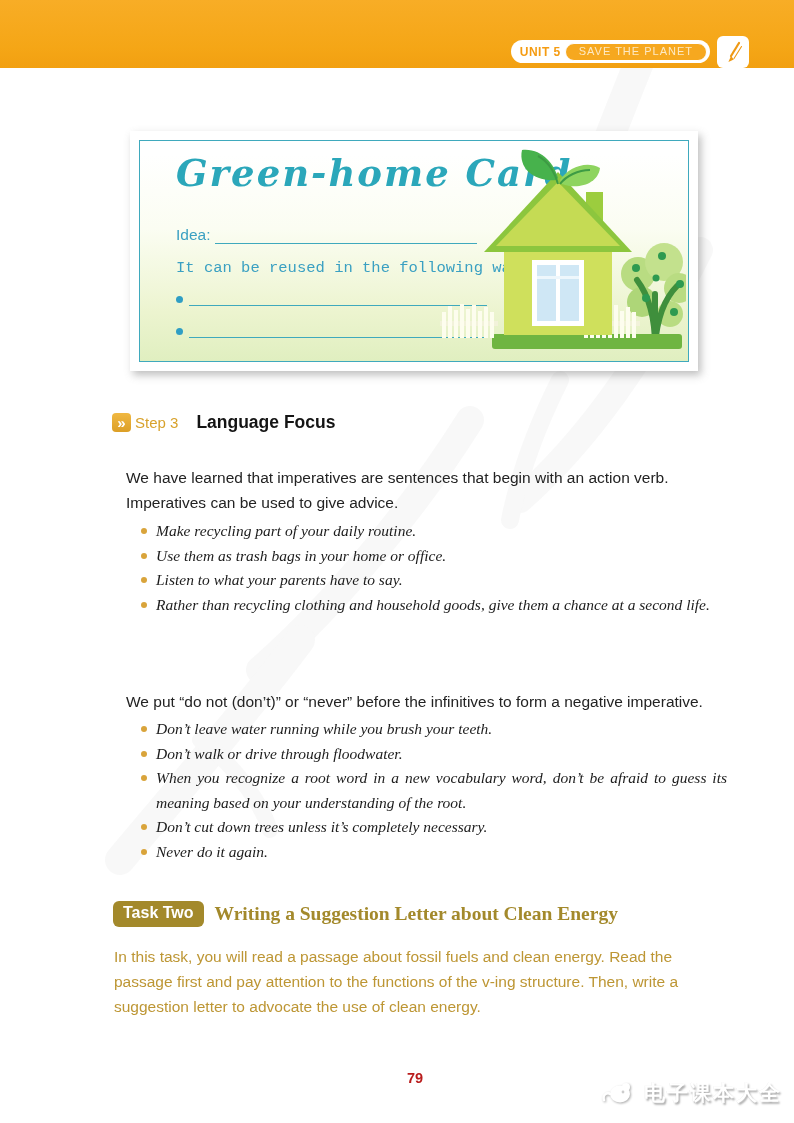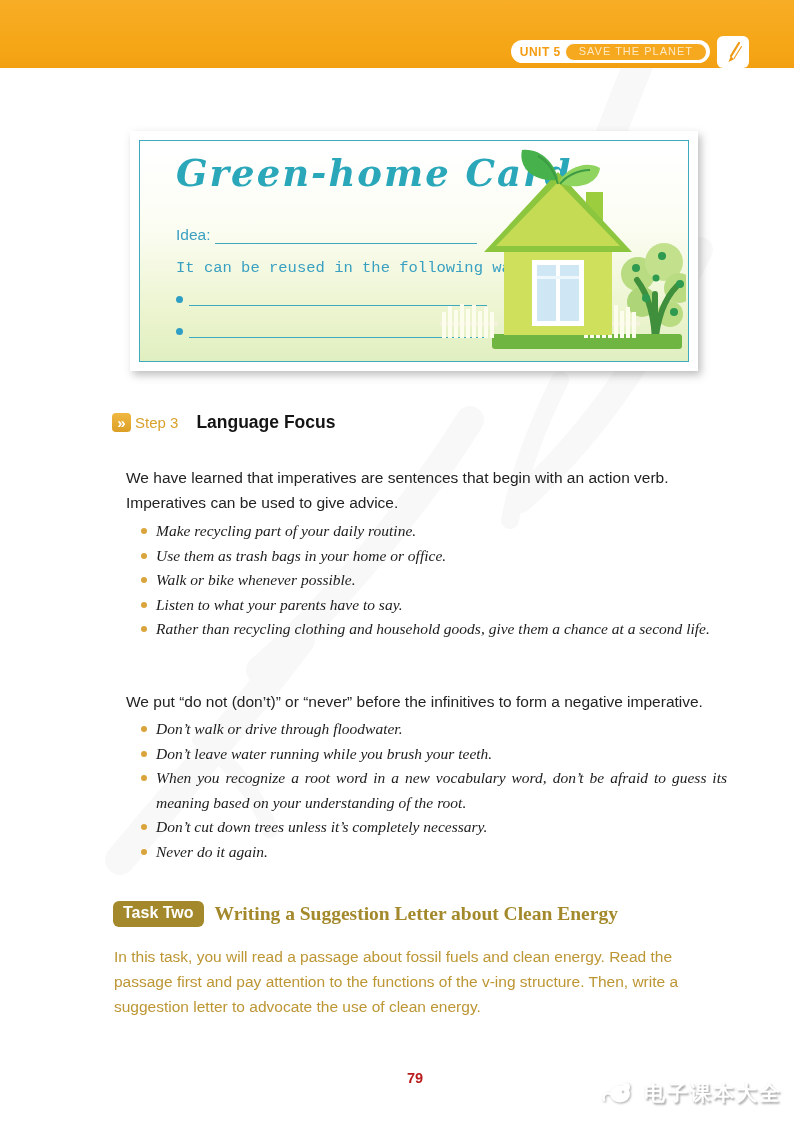--- a/index.html
+++ b/index.html
@@ -203,30 +203,29 @@
     <span class="step-icon">»</span>
     <span class="step-label">Step 3</span>
     <span class="step-title">Language Focus</span>
   </div>
 
   <p class="body-para">We have learned that imperatives are sentences that begin with an action verb. Imperatives can be used to give advice.</p>
 
   <ul class="ex-list list1">
     <li>Make recycling part of your daily routine.</li>
     <li>Use them as trash bags in your home or office.</li>
-    <li>Walk or bike whenever possible.</li>
     <li>Listen to what your parents have to say.</li>
     <li class="wrap2">Rather than recycling clothing and household goods, give them a chance at a second life.</li>
   </ul>
 
   <p class="body-para body-para2">We put “do not (don’t)” or “never” before the infinitives to form a negative imperative.</p>
 
   <ul class="ex-list list2">
+    <li>Don’t leave water running while you brush your teeth.</li>
     <li>Don’t walk or drive through floodwater.</li>
-    <li>Don’t leave water running while you brush your teeth.</li>
     <li class="wrap2">When you recognize a root word in a new vocabulary word, don’t be afraid to guess its meaning based on your understanding of the root.</li>
     <li>Don’t cut down trees unless it’s completely necessary.</li>
     <li>Never do it again.</li>
   </ul>
 
   <div class="task-head">
     <span class="task-badge">Task Two</span>
     <span class="task-title">Writing a Suggestion Letter about Clean Energy</span>
   </div>
 

